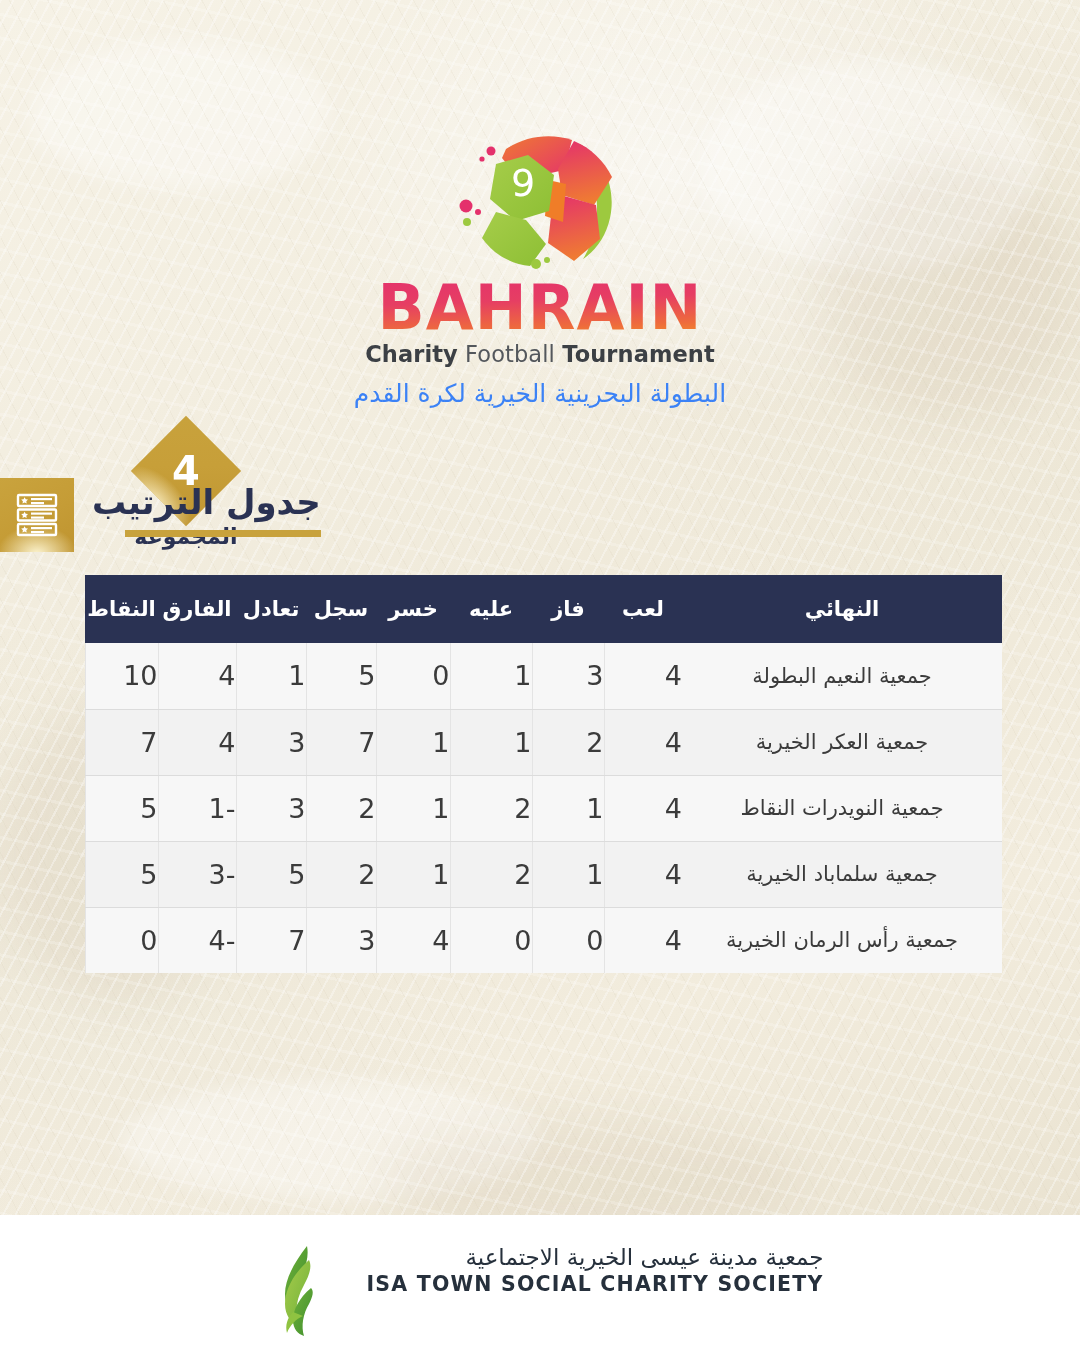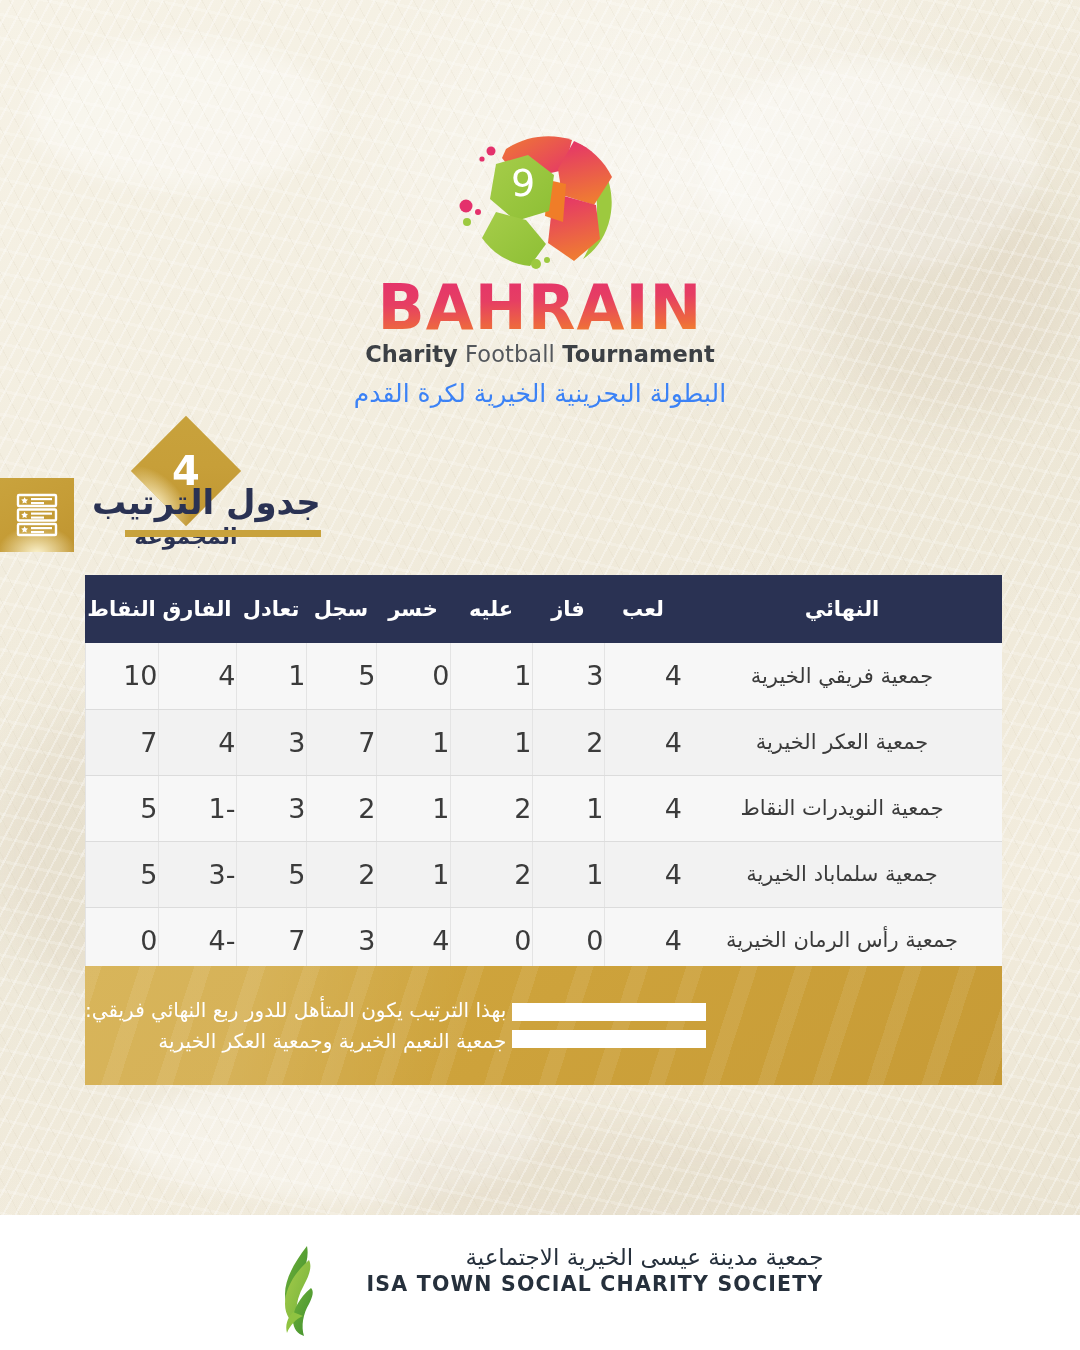--- a/index.html
+++ b/index.html
@@ -308,21 +308,21 @@
           <th>عليه</th>
           <th>خسر</th>
           <th>سجل</th>
           <th>تعادل</th>
           <th>الفارق</th>
           <th>النقاط</th>
         </tr>
       </thead>
       <tbody>
         <tr>
-          <td class="team">جمعية فريقي الخيرية</td>
+          <td class="team">جمعية النعيم البطولة</td>
           <td>4</td>
           <td>3</td>
           <td>1</td>
           <td>0</td>
           <td>5</td>
           <td>1</td>
           <td>4</td>
           <td>10</td>
         </tr>
         <tr>
@@ -366,30 +366,20 @@
           <td>4</td>
           <td>3</td>
           <td>7</td>
           <td>-4</td>
           <td>0</td>
         </tr>
       </tbody>
     </table>
   </div>
 
-  <div class="note">
-    <div class="note-text">
-      <div>بهذا الترتيب يكون المتأهل للدور ربع النهائي فريقي:</div>
-      <div>جمعية النعيم الخيرية وجمعية العكر الخيرية</div>
-    </div>
-    <div class="note-bars">
-      <div class="note-bar"></div>
-      <div class="note-bar"></div>
-    </div>
-  </div>
 
   <div class="society">
     <div class="leaf-mark">
       <svg width="70" height="92" viewBox="0 0 70 92" xmlns="http://www.w3.org/2000/svg">
         <defs>
           <linearGradient id="lg1" x1="0" y1="0" x2="1" y2="1">
             <stop offset="0" stop-color="#6fb039"></stop>
               <stop offset="1" stop-color="#3f8f2e"></stop>
           </linearGradient>
           <linearGradient id="lg2" x1="0" y1="0" x2="1" y2="1">

